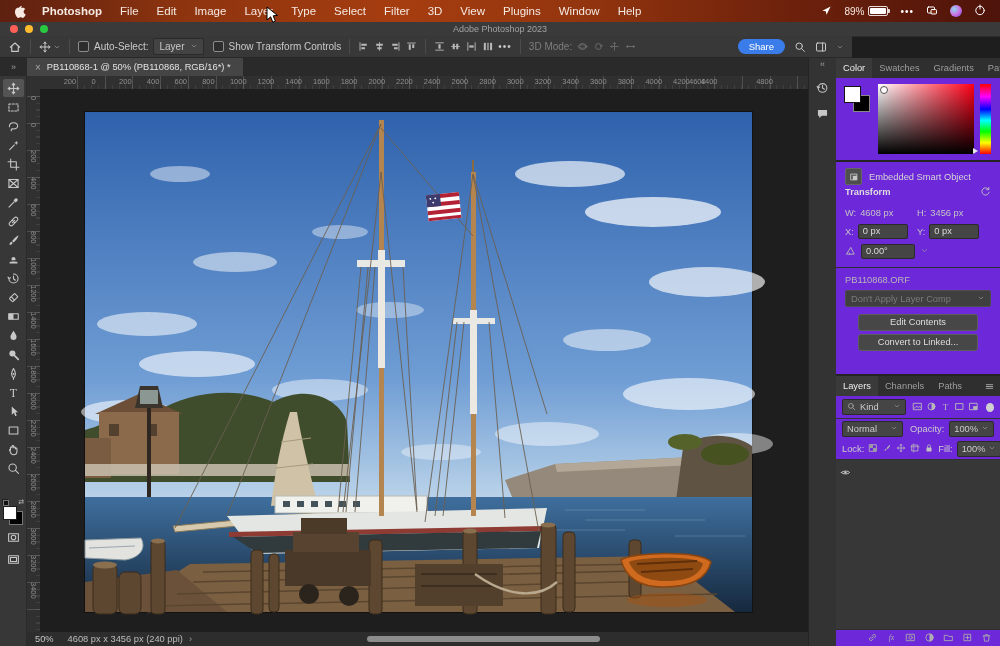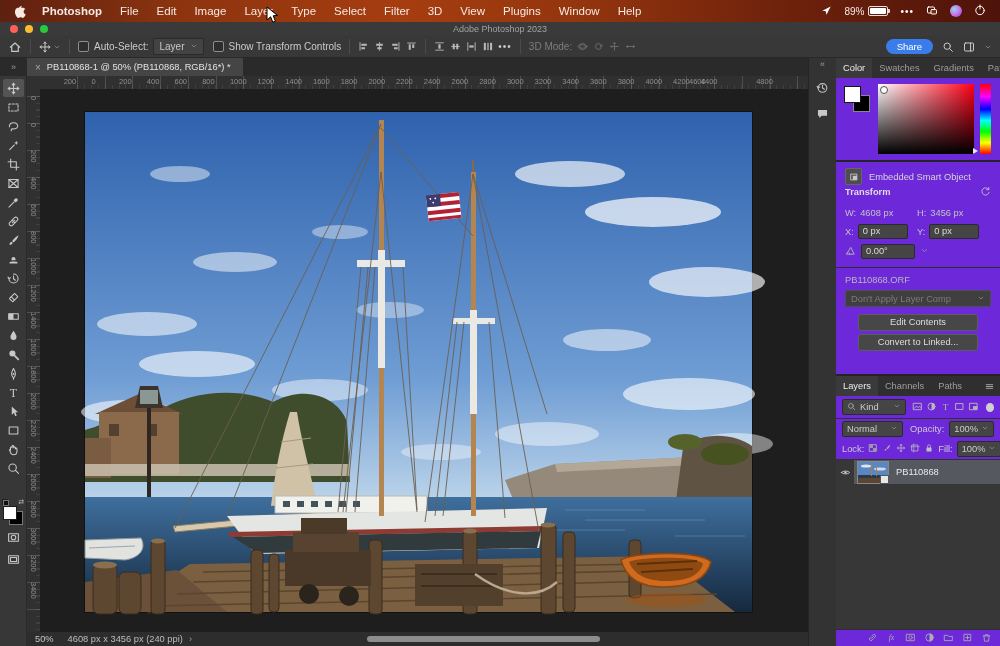--- a/index.html
+++ b/index.html
@@ -16,21 +16,21 @@
   .battery-body{width:18px;height:8px;border:1px solid rgba(255,255,255,.85);border-radius:2px;position:relative;}
   .battery-fill{position:absolute;left:1px;top:1px;bottom:1px;width:84%;background:#fff;border-radius:1px;}
   .battery-nub{position:absolute;right:-3px;top:2px;width:2px;height:4px;background:rgba(255,255,255,.85);border-radius:0 1px 1px 0;}
   #siri-orb{width:12px;height:12px;border-radius:50%;background:radial-gradient(circle at 35% 35%,#8fd8f2,#d06ae0 55%,#3b4bd8);}
   .mbtxt{font-size:10px;}
   
   #titlebar{position:absolute;left:0;top:22px;width:1000px;height:14px;background:#3a3a3a;border-bottom:1px solid #2c2c2c;}
   .tl{position:absolute;top:3px;width:8px;height:8px;border-radius:50%;}
   #titlebar .title{position:absolute;left:0;right:0;top:2px;text-align:center;font-size:9px;color:#a2a2a2;}
   
-  #optionsbar{position:absolute;left:0;top:36px;width:1000px;height:22px;background:#383838;border-bottom:1px solid #282828;
+  #optionsbar{position:absolute;left:0;top:36px;width:852px;height:22px;background:#383838;border-bottom:1px solid #282828;
     display:flex;align-items:center;font-size:10px;color:#c9c9c9;padding:0 8px;box-sizing:border-box;gap:5px;}
   .osep{width:1px;height:15px;background:#4b4b4b;margin:0 3px;flex:none;}
   .obtn{display:flex;align-items:center;gap:2px;flex:none;}
   .chk{width:9px;height:9px;border:1px solid #8d8d8d;background:#2d2d2d;border-radius:2px;flex:none;}
   .dd{display:flex;align-items:center;gap:5px;background:#434343;border:1px solid #2a2a2a;border-radius:2px;
       height:15px;padding:0 5px;flex:none;}
   .dimtxt{color:#7d7d7d;}
   #ob-right{margin-left:auto;display:flex;align-items:center;gap:9px;}
   #share-btn{height:15px;border-radius:8px;padding:0 11px;display:flex;align-items:center;color:#fff;font-size:9.5px;}
   
@@ -1034,32 +1034,20 @@
       <div id="layer-list">
           <div class="layer-row selected">
             <span class="eye-cell">
               <svg viewBox="0 0 12 12" style="width:11px;height:11px">
                 <g fill="none" stroke="#c8c8c8" stroke-width="1" stroke-linecap="round" stroke-linejoin="round">
                   <path d="M1.5 6 C3.1 3.9 8.9 3.9 10.5 6 C8.9 8.1 3.1 8.1 1.5 6 Z"></path>
                   <circle cx="6" cy="6" r="1.3" fill="#c8c8c8" stroke="none"></circle>
                 </g>
               </svg>
             </span>
-            <span class="layer-body">
-              <span class="layer-thumb"><svg viewBox="0 0 30 21" style="width:30px;height:21px">
-                  <rect width="30" height="13" fill="#5b87c0"></rect>
-                  <ellipse cx="8" cy="4" rx="5" ry="1.5" fill="#fff" opacity=".8"></ellipse>
-                  <ellipse cx="22" cy="7" rx="6" ry="1.6" fill="#fff" opacity=".7"></ellipse>
-                  <rect y="13" width="30" height="8" fill="#2a3a4c"></rect>
-                  <rect x="13" y="2" width="1" height="12" fill="#a97d4e"></rect>
-                  <rect x="18" y="4" width="1" height="10" fill="#a97d4e"></rect>
-                  <rect y="16" width="30" height="5" fill="#5a4631"></rect>
-                </svg><span class="so-badge"></span></span>
-              <span class="layer-name">PB110868</span>
-            </span>
           </div>
         </div>
       <div id="layers-footer">
           <span><svg viewBox="0 0 12 12" style="width:11px;height:11px">
               <g fill="none" stroke="#a8a8a8" stroke-width="1" stroke-linecap="round" stroke-linejoin="round">
                 <path d="M4.2 5.4 L2.9 6.7 a1.75 1.75 0 0 0 2.4 2.4 L6.6 7.8 M7.8 6.6 L9.1 5.3 a1.75 1.75 0 0 0 -2.4 -2.4 L5.4 4.2 M4.9 7.1 L7.1 4.9"></path>
               </g>
             </svg></span>
           <span><svg viewBox="0 0 12 12" style="width:11px;height:11px">
               <g fill="none" stroke="#a8a8a8" stroke-width="1" stroke-linecap="round" stroke-linejoin="round">

